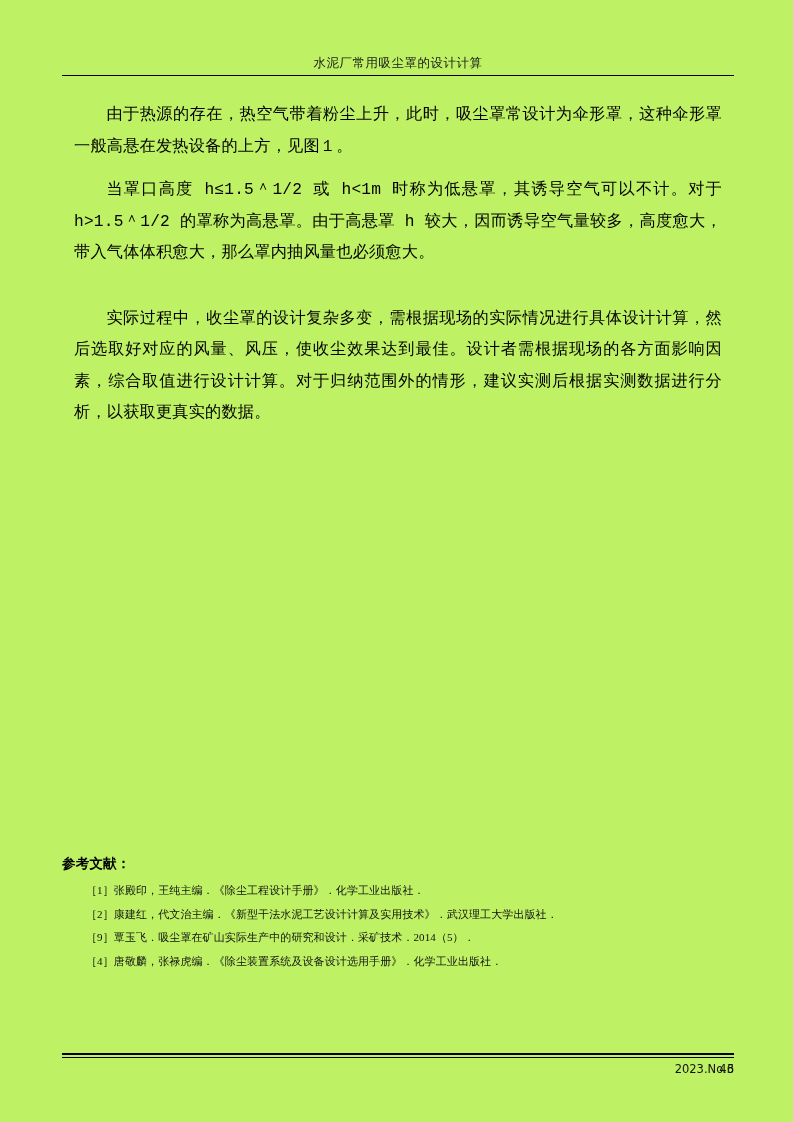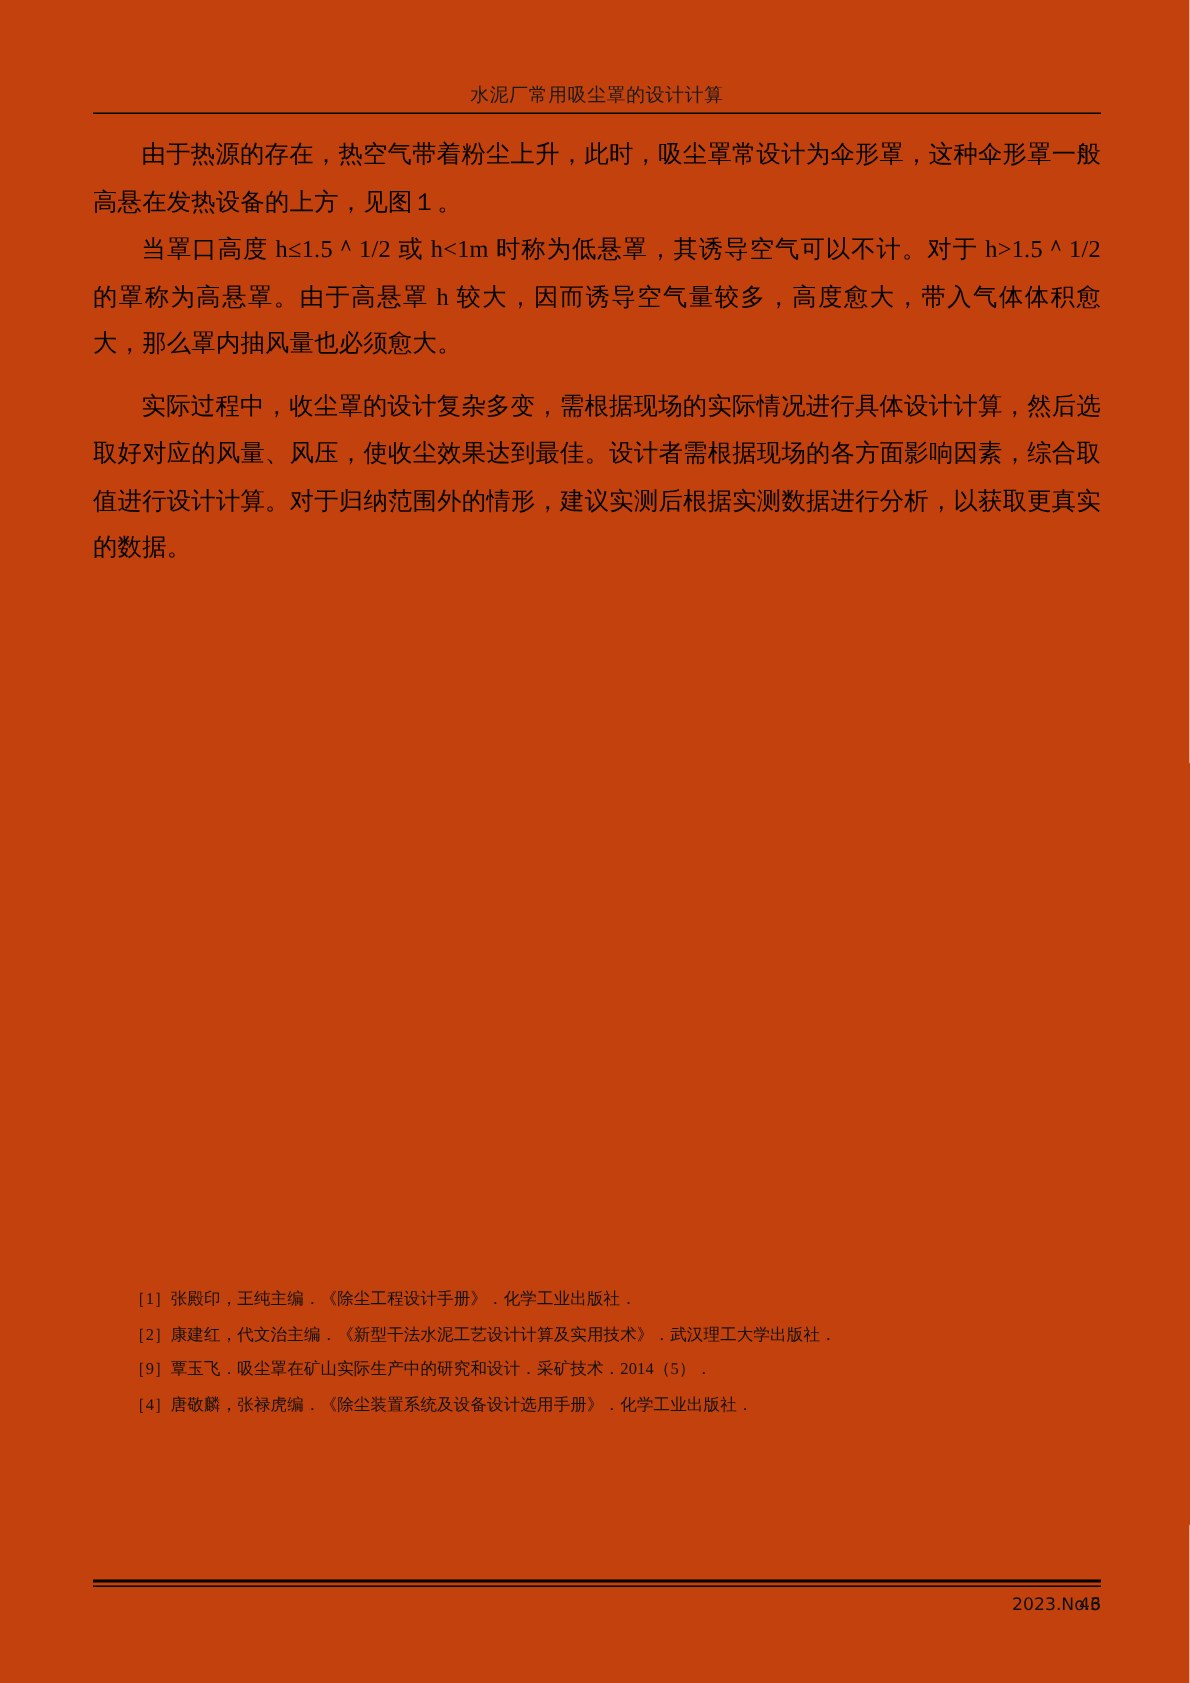--- a/index.html
+++ b/index.html
@@ -9,21 +9,21 @@
   }
   body {
     font-family: "Liberation Serif", "DejaVu Serif", serif;
     color: #000000;
   }
   .page {
     position: relative;
     width: 793px;
     height: 1122px;
     margin: 0 auto;
-    background: #c2410c;
+    background: #bef264;
     overflow: hidden;
     box-sizing: border-box;
   }
   .content {
     position: absolute;
     left: 62px;
     top: 0;
     width: 672px;
     height: 1122px;
   }
@@ -64,26 +64,27 @@
   }
   h2.sec .num {
     margin-right: 2px;
   }
   h2.sec.wide .num {
     margin-right: 18px;
   }
   p.para {
     font-size: 16.2px;
     line-height: 31.5px;
-    margin: 0;
+    margin: 12px;
     padding: 0;
     text-align: justify;
     text-justify: inter-ideograph;
     text-indent: 2em;
     letter-spacing: 0.2px;
+    font-family: Liberation Mono, monospace;
   }
   .gap-sec { height: 10px; }
   
   .refs {
     position: absolute;
     top: 855px;
     left: 0;
     width: 672px;
   }
   .refs-title {
@@ -155,20 +156,21 @@
       <p class="para">当罩口高度 h≤1.5＾1/2 或 h&lt;1m 时称为低悬罩，其诱导空气可以不计。对于 h&gt;1.5＾1/2 的罩称为高悬罩。由于高悬罩 h 较大，因而诱导空气量较多，高度愈大，带入气体体积愈大，那么罩内抽风量也必须愈大。</p>
 
       <div class="gap-sec"></div>
 
 
       <p class="para">实际过程中，收尘罩的设计复杂多变，需根据现场的实际情况进行具体设计计算，然后选取好对应的风量、风压，使收尘效果达到最佳。设计者需根据现场的各方面影响因素，综合取值进行设计计算。对于归纳范围外的情形，建议实测后根据实测数据进行分析，以获取更真实的数据。</p>
 
     </div>
 
     <div class="refs">
+      <div class="refs-title">参考文献：</div>
       <div class="ref-item">［1］张殿印，王纯主编．《除尘工程设计手册》．化学工业出版社．</div>
       <div class="ref-item">［2］康建红，代文治主编．《新型干法水泥工艺设计计算及实用技术》．武汉理工大学出版社．</div>
       <div class="ref-item">［9］覃玉飞．吸尘罩在矿山实际生产中的研究和设计．采矿技术．2014（5）．</div>
       <div class="ref-item">［4］唐敬麟，张禄虎编．《除尘装置系统及设备设计选用手册》．化学工业出版社．</div>
     </div>
 
   </div>
 
   <div class="footer-rule-top"></div>
   <div class="footer-rule-bottom"></div>

